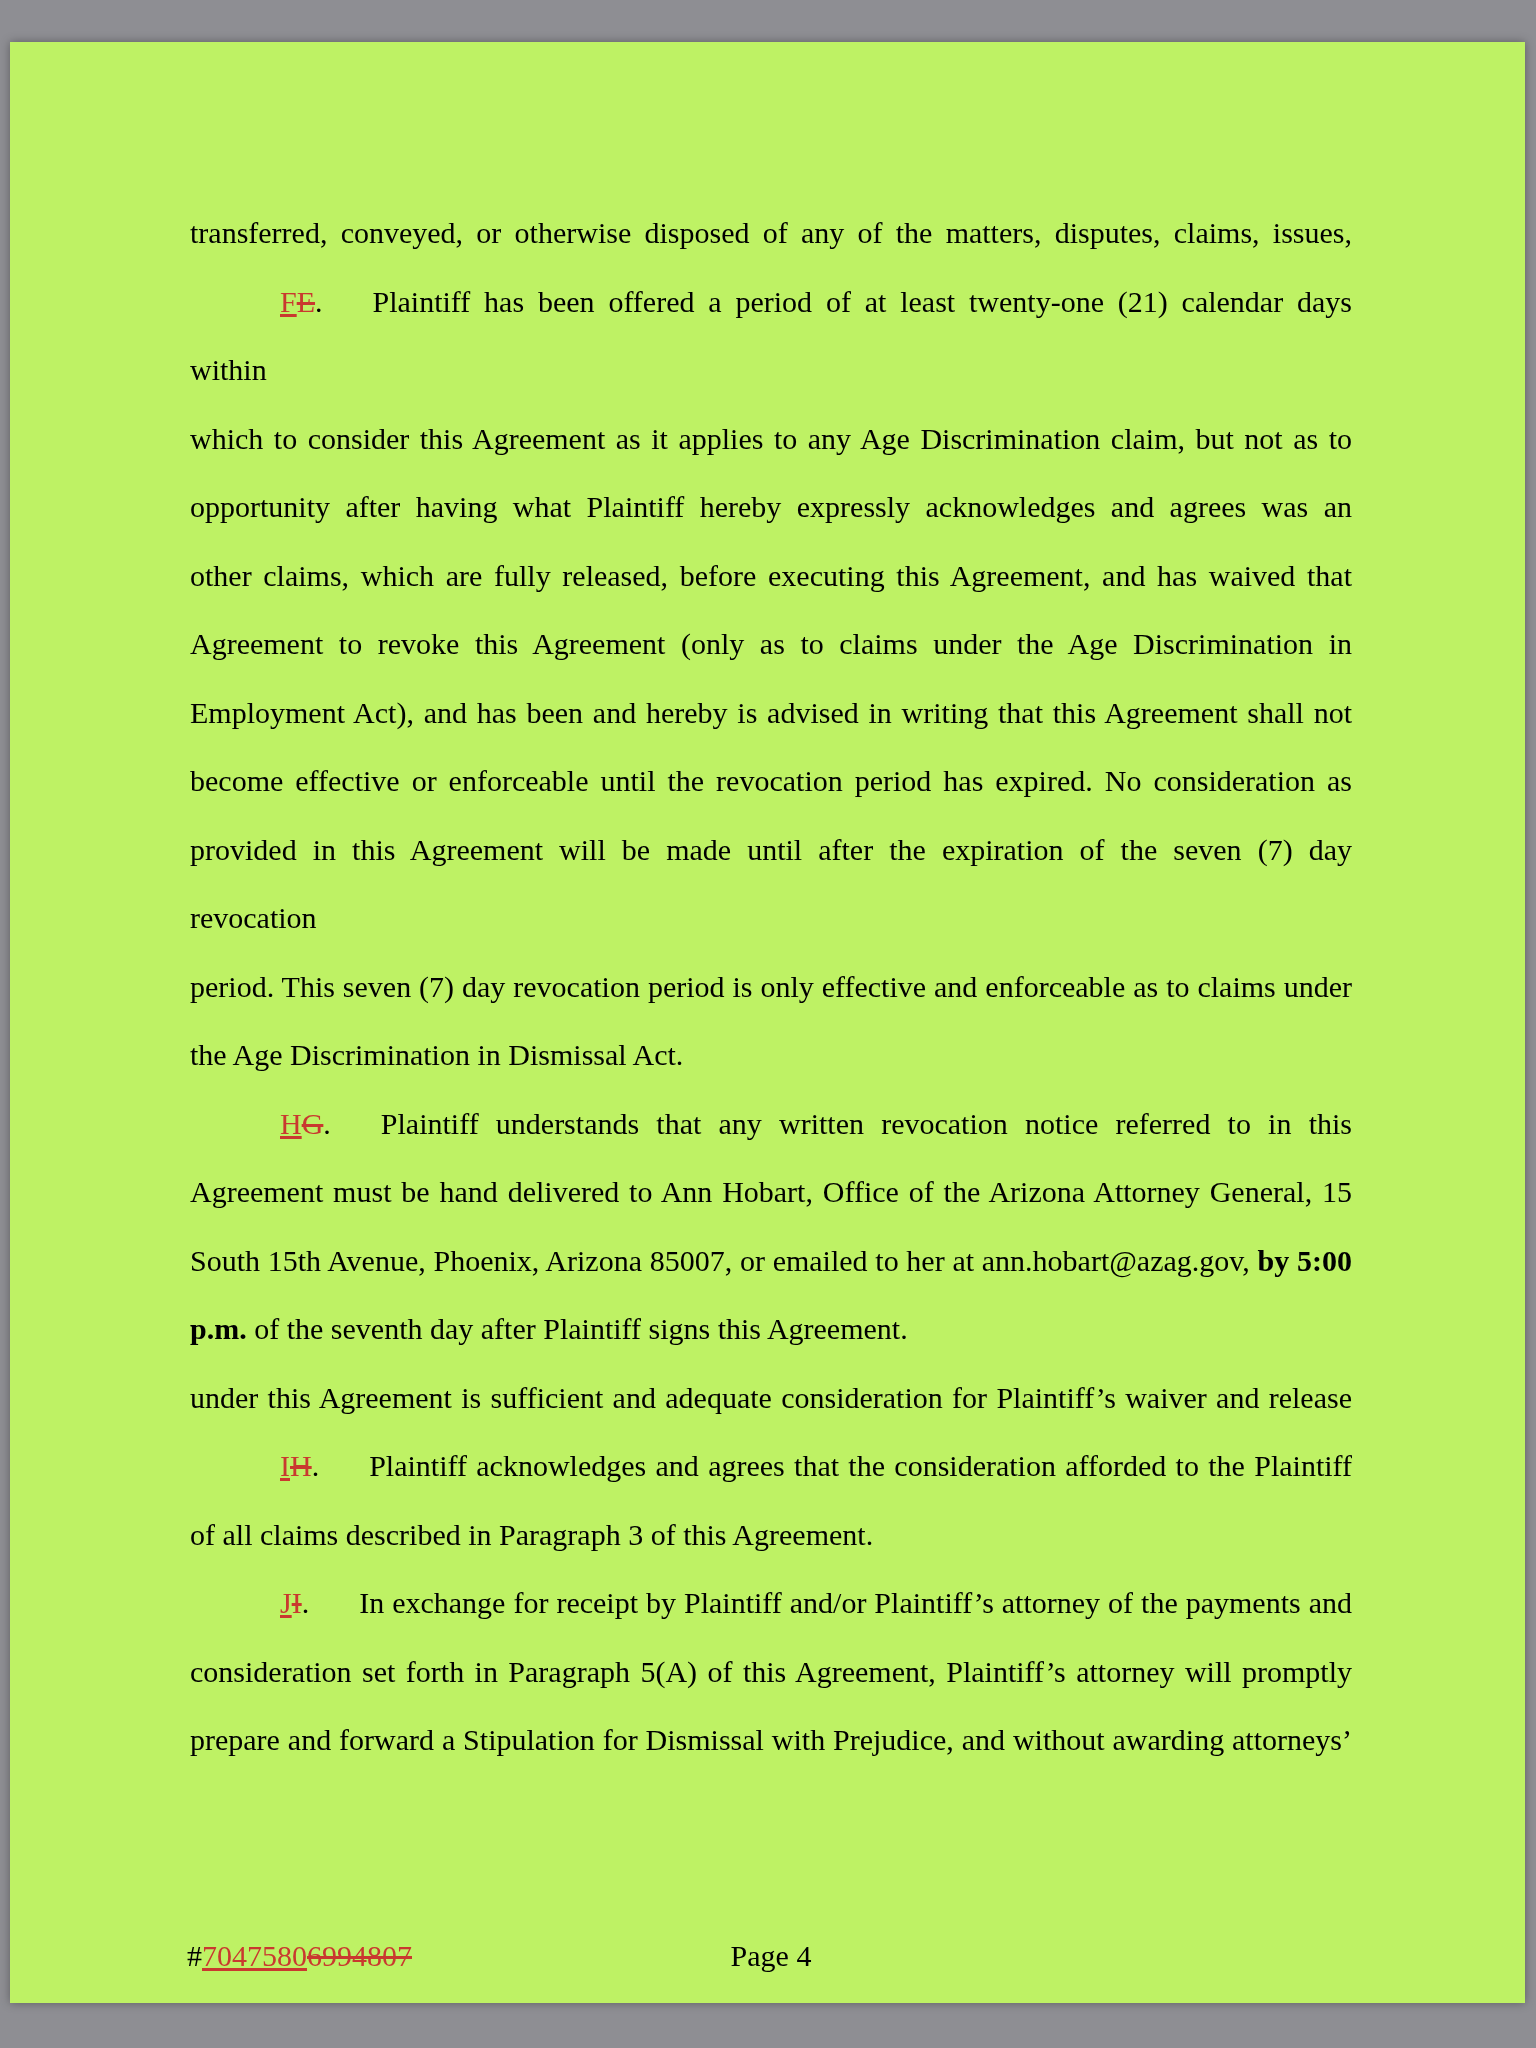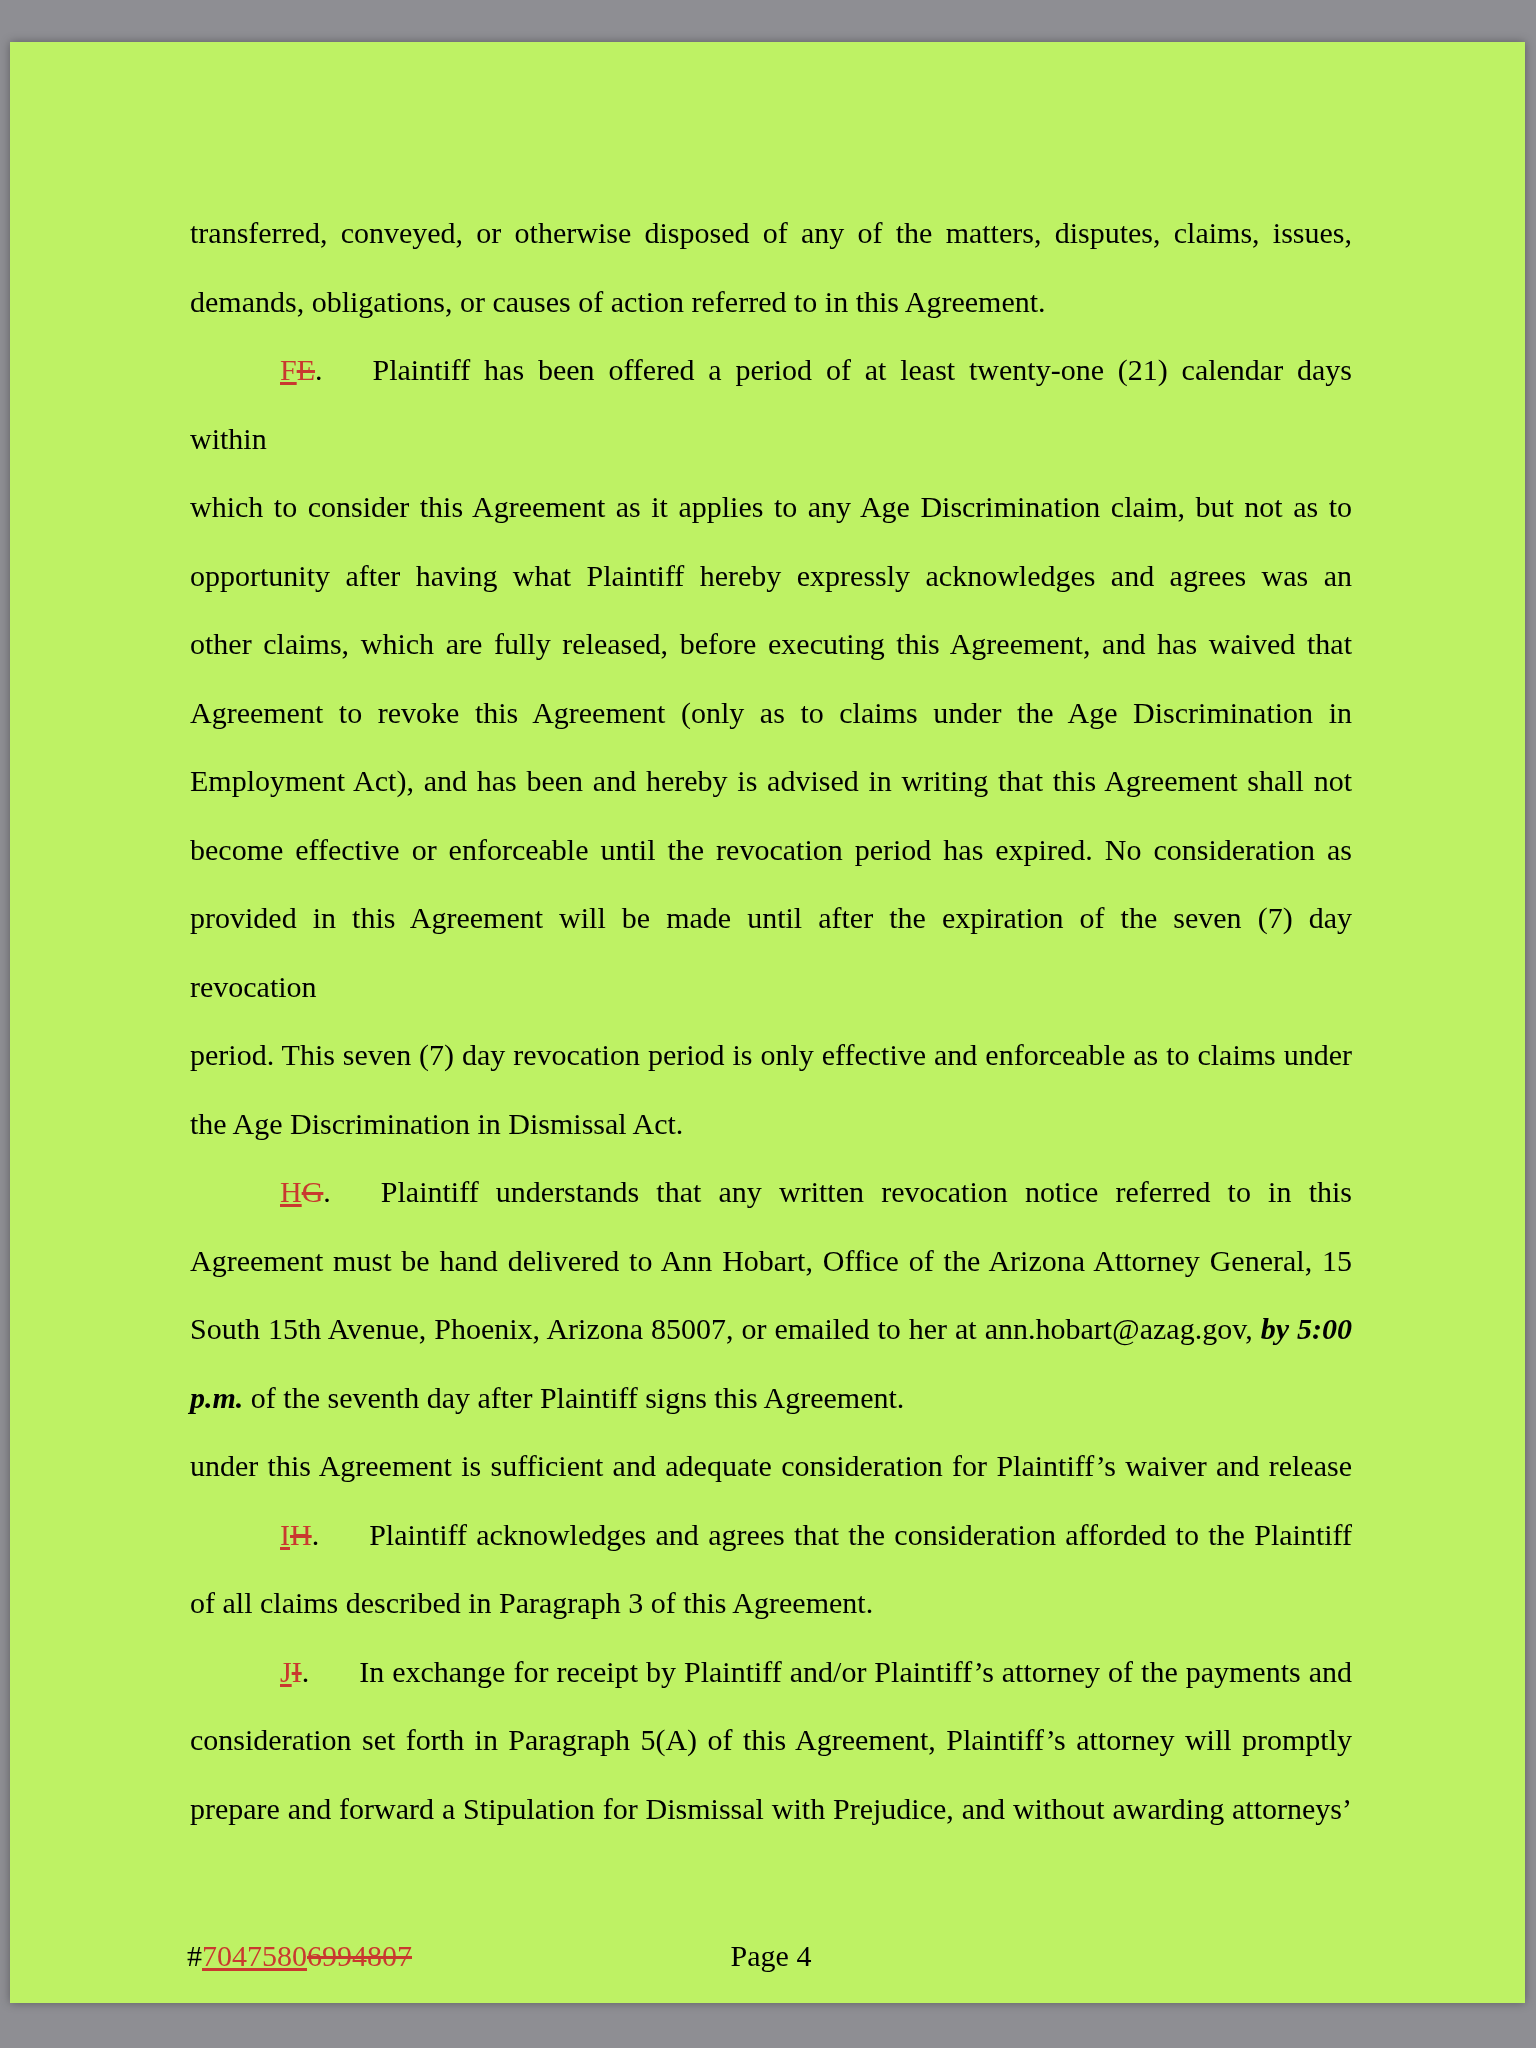--- a/index.html
+++ b/index.html
@@ -38,21 +38,21 @@
   .para { margin: 0; }
   .line {
     text-align: justify;
     text-align-last: left;
     white-space: normal;
   }
   .line.j { text-align-last: justify; }
   .line.ind { text-indent: 90px; }
   .ins { color: #c9392f; text-decoration: underline; }
   .del { color: #c9392f; text-decoration: line-through; }
-  .bi { font-weight: bold; font-style: italic; }
+  .bi { font-weight: bold; }
   .tab { display: inline-block; width: 50px; }
   .footer-row {
     position: absolute;
     left: 180px;
     top: 1894px;
     width: 1162px;
     font-size: 30px;
     line-height: 40px;
     color: #000000;
   }
@@ -66,21 +66,20 @@
   }
 </style>
 </head>
 <body>
 
 <div class="canvas">
   <div class="paper">
     <div class="doc-body">
         <div class="para">
           <div class="line j"><span>transferred, conveyed, or otherwise disposed of any of the matters, disputes, claims, issues,</span></div>
-          <div class="line"><span>demands, obligations, or causes of action referred to in this Agreement.</span></div>
         </div>
         <div class="para">
           <div class="line j ind"><span class="ins">F</span><span class="del">E</span><span>.</span><span class="tab"></span><span>Plaintiff has been offered a period of at least twenty-one (21) calendar days within</span></div>
           <div class="line j"><span>which to consider this Agreement as it applies to any Age Discrimination claim, but not as to</span></div>
           <div class="line j"><span>opportunity after having what Plaintiff hereby expressly acknowledges and agrees was an</span></div>
           <div class="line j"><span>other claims, which are fully released, before executing this Agreement, and has waived that</span></div>
         </div>
         <div class="para">
           <div class="line j"><span>Agreement to revoke this Agreement (only as to claims under the Age Discrimination in</span></div>
           <div class="line j"><span>Employment Act), and has been and hereby is advised in writing that this Agreement shall not</span></div>

